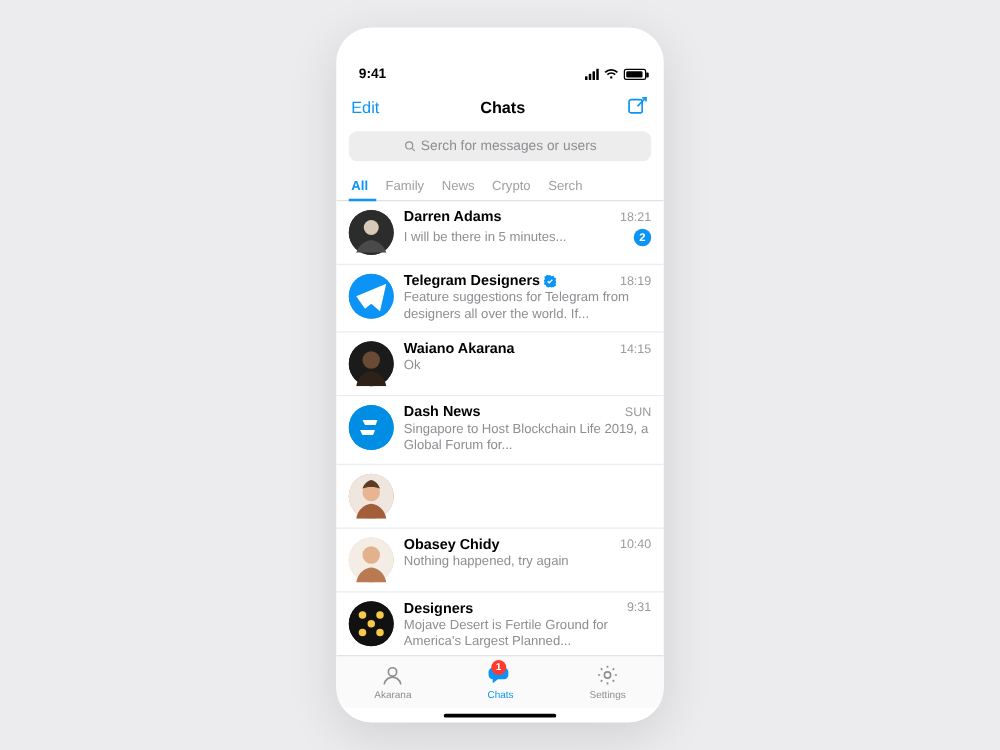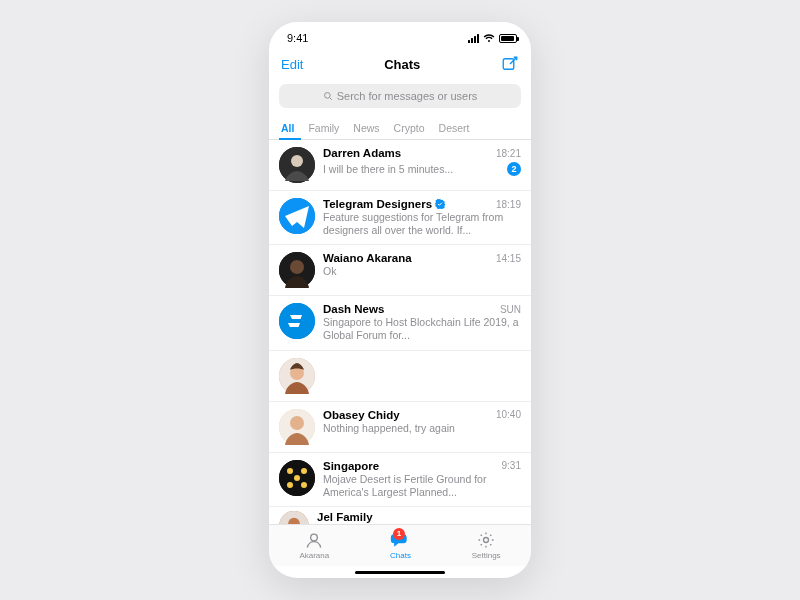--- a/index.html
+++ b/index.html
@@ -15,21 +15,21 @@
     border-radius: 28px;
     box-shadow: 0 10px 40px rgba(0,0,0,.12);
     overflow: hidden;
     position: relative;
     display: flex; flex-direction: column;
   }
   
   .status {
     height: 26px; padding: 6px 14px 0 18px;
     display:flex; justify-content:space-between; align-items:center;
-    font-size:11px; font-weight:400;
+    font-size:11px; font-weight:700;margin-top:21px;
   }
   .status-right{display:flex;align-items:center;gap:4px;}
   .sig, .wifi, .batt{display:inline-block}
   .sig{display:flex;align-items:flex-end;gap:1px}
   .sig b{width:2px;background:#000;display:inline-block;border-radius:.5px}
   .sig b:nth-child(1){height:3px}.sig b:nth-child(2){height:5px}.sig b:nth-child(3){height:7px}.sig b:nth-child(4){height:9px}
   .batt{width:18px;height:9px;border:1px solid #000;border-radius:2px;position:relative}
   .batt::after{content:"";position:absolute;right:-3px;top:2px;width:2px;height:4px;background:#000;border-radius:0 1px 1px 0}
   .batt i{position:absolute;left:1px;top:1px;bottom:1px;width:13px;background:#000;border-radius:1px}
   .wifi svg{width:12px;height:9px;display:block}
@@ -136,21 +136,21 @@
         </svg>
       <span>Serch for messages or users</span>
     </div>
   </div>
 
   <div class="tabs">
     <span class="tab active">All</span>
     <span class="tab">Family</span>
     <span class="tab">News</span>
     <span class="tab">Crypto</span>
-    <span class="tab">Desert</span>
+    <span class="tab">Serch</span>
     <span class="underline"></span>
   </div>
 
   <div class="list">
 
     <div class="row">
       <div class="avatar av-darren">
         <svg viewBox="0 0 36 36" width="36" height="36">
             <circle cx="18" cy="18" r="18" fill="#2c2c2c"></circle>
             <circle cx="18" cy="14" r="6" fill="#d8c9b8"></circle>
@@ -269,21 +269,21 @@
               <circle cx="25" cy="11" r="3"></circle>
               <circle cx="11" cy="25" r="3"></circle>
               <circle cx="25" cy="25" r="3"></circle>
               <circle cx="18" cy="18" r="3"></circle>
             </g>
           </svg>
       </div>
       <div class="meta">
         <div class="top">
           <span class="name">
-              <span>Singapore</span>
+              <span>Designers</span>
             </span>
           <span class="time">9:31</span>
         </div>
         <span class="msg">Mojave Desert is Fertile Ground for America's Largest Planned...</span>
       </div>
     </div>
 
     <div class="row partial">
       <div class="avatar av-jel">
         <svg viewBox="0 0 36 36" width="30" height="30">

